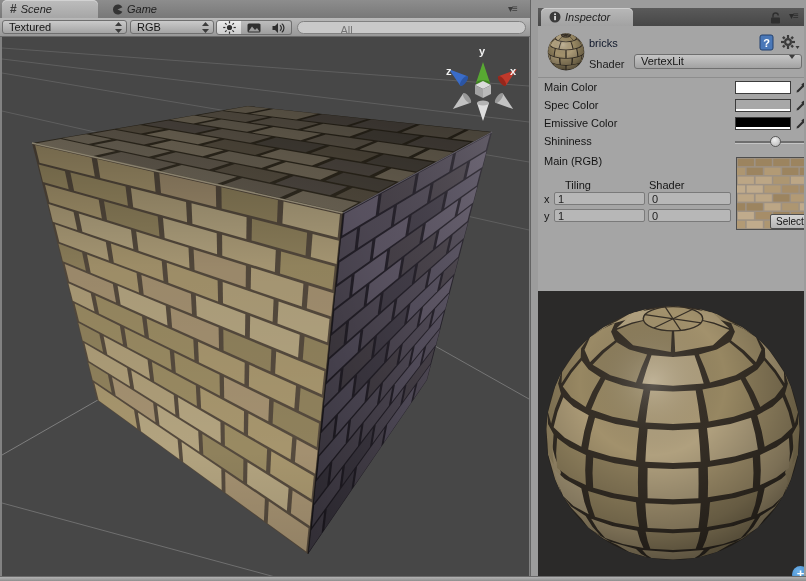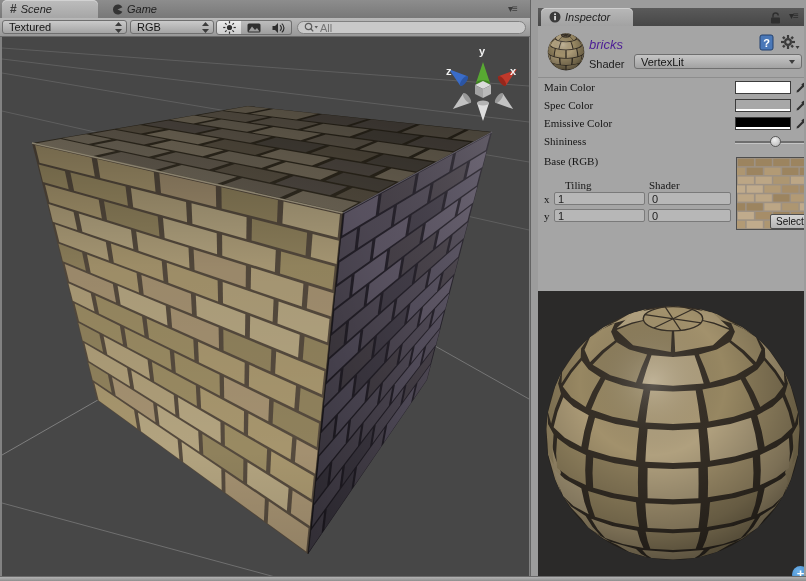--- a/index.html
+++ b/index.html
@@ -28,38 +28,38 @@
   .dd .grow{flex:1;}
   #dd-drawmode{left:2px;width:125px;}
   #dd-colormode{left:130px;width:84px;}
   .tbtn{position:absolute;top:2px;width:26px;height:15px;border:1px solid #6f6f6f;
         background:linear-gradient(#bdbdbd,#9e9e9e);display:flex;align-items:center;justify-content:center;box-sizing:border-box;}
   .tbtn.on{background:linear-gradient(#ececec,#cdcdcd);}
   #btn-light{left:216px;border-radius:3px 0 0 3px;}
   #btn-image{left:241px;border-left:none;}
   #btn-audio{left:266px;border-left:none;border-radius:0 3px 3px 0;}
   #search-field{position:absolute;left:297px;top:3px;width:229px;height:13px;border-radius:7px;
-      background:#c9c9c9;border:1px solid #818181;display:flex;align-items:center;padding:0 6px;box-sizing:border-box;gap:2px;}
+      background:#c9c9c9;border:1px solid #818181;display:flex;align-items:center;padding:0 6px;box-sizing:border-box;gap:2px;flex-direction:column;}
   #search-field input{border:none;background:transparent;outline:none;flex:1;
       font-family:"Liberation Sans",sans-serif;font-size:11px;color:#333;height:11px;padding:0;}
   #viewport{left:2px;top:37px;width:527px;height:539px;background:#474747;}
   
   #divider{left:530px;top:0;width:1px;height:576px;background:#646464;}
   #inspector-panel{left:538px;top:0;width:273px;height:576px;background:#a5a5a5;margin-top:8px;}
   #insp-strip{left:0;top:0;width:273px;height:18px;background:linear-gradient(#5a5a5a,#474747);}
   #inspector-tab{left:3px;width:92px;background:linear-gradient(#b8b8b8,#a2a2a2);box-shadow:inset 0 1px 0 #cfcfcf;}
   #insp-lock{left:232px;top:4px;}
   #insp-menu{left:251px;top:2px;color:#2b2b2b;}
-  .row-label{position:absolute;left:6px;color:#151515;font-family:Liberation Serif, serif;}
+  .row-label{position:absolute;left:6px;color:#151515;}
   .swatch{position:absolute;left:197px;width:56px;height:13px;border:1px solid #3c3c3c;box-sizing:border-box;}
   .swatch .alpha{position:absolute;left:0;right:0;bottom:0;height:2px;background:#fff;}
   .dropper{position:absolute;left:257px;width:13px;height:13px;}
   #shader-dd{position:absolute;left:96px;top:46px;width:168px;height:15px;
       background:linear-gradient(#c6c6c6,#a2a2a2);border:1px solid #6f6f6f;border-radius:3px;
-      display:flex;align-items:center;padding:0 6px;box-sizing:border-box;color:#141414;}
+      display:flex;align-items:flex-start;padding:0 6px;box-sizing:border-box;color:#141414;}
   #shader-dd .grow{flex:1;}
   .tri-down{width:0;height:0;border-left:3.5px solid transparent;border-right:3.5px solid transparent;border-top:4px solid #3c3c3c;}
   .tinput{position:absolute;height:13px;background:#b7b7b7;border:1px solid #7a7a7a;border-radius:2px;
       box-sizing:border-box;font-family:"Liberation Sans",sans-serif;font-size:11px;color:#222;padding:0 3px;outline:none;}
   #select-btn{position:absolute;left:232px;top:206px;width:38px;height:13px;background:linear-gradient(#d6d6d6,#b4b4b4);
       border:1px solid #4f4f4f;border-radius:2px;font-size:10px;color:#111;display:flex;align-items:center;justify-content:center;}
   #preview-header{left:0;top:265px;width:273px;height:18px;background:linear-gradient(#535353,#3b3b3b);
       border-top:1px solid #6b6b6b;box-sizing:border-box;display:flex;align-items:center;}
   #preview-title{margin-left:7px;font-weight:bold;color:#e3e3e3;}
   .pbtn{position:absolute;top:2px;width:31px;height:14px;background:linear-gradient(#4a4a4a,#303030);
@@ -462,21 +462,21 @@
         <polygon points="11.8,7.5 19.0,8.5 26.2,7.5 24.0,5.0 21.5,3.0 19.0,3.3 16.5,3.0 14.0,5.0" fill="#978762"></polygon>
         <polygon points="26.8,7.4 29.6,4.9 26.8,2.4 24.3,1.4 21.7,1.2 22.6,2.1 21.7,2.9 24.3,4.8" fill="#978762"></polygon>
         <polygon points="26.2,2.2 19.0,1.2 11.8,2.2 14.0,1.3 16.5,1.1 19.0,0.8 21.5,1.1 24.0,1.3" fill="#a2916c"></polygon>
         <ellipse cx="19" cy="1.9723349574708529" rx="4.313420733246551" ry="2" fill="#a2916c" stroke="#362f26" stroke-width="1.4"></ellipse>
         <line x1="14.946710366623273" y1="1.4677605826164315" x2="23.05328963337673" y2="2.476909332325274" stroke="#362f26" stroke-width="1.2"></line>
         <line x1="17.883604564695712" y1="0.5473270172470908" x2="20.116395435304288" y2="3.3973428976946147" stroke="#362f26" stroke-width="1.2"></line>
         <line x1="21.77261340269591" y1="0.8422073800742944" x2="16.22738659730409" y2="3.1024625348674113" stroke="#362f26" stroke-width="1.2"></line>
       </g>
       <circle cx="19" cy="19" r="18.4" fill="url(#shB)"></circle>
     </svg>
-  <div class="abs" style="left:51px;top:29px;font-size:13px;color:#4c1d95;font-style:italic;">bricks</div>
+  <div class="abs" style="left:51px;top:29px;font-size:11px;color:#0f172a;">bricks</div>
   <div class="abs" style="left:51px;top:50px;color:#1c1c1c;">Shader</div>
   <div id="shader-dd">
     <span>VertexLit</span>
     <span class="grow"></span>
       <span class="tri-down"></span>
   </div>
   <svg class="abs" style="left:221px;top:26px;" width="16" height="17" viewBox="0 0 16 17">
     <rect x="1" y="1" width="13" height="15" rx="2" fill="#4a78b8" stroke="#23416e" stroke-width="1"></rect>
     <text x="4.2" y="13" font-size="11" font-weight="bold" fill="#fff">?</text>
   </svg>
@@ -523,21 +523,21 @@
     </div>
   <svg class="dropper" style="top:109px;" viewBox="0 0 13 13">
     <path d="M1.5 11.5 L2 9.5 L7.5 4 L9 5.5 L3.5 11 Z" fill="#2e2e2e"></path>
       <path d="M7.5 2.5 a1.8 1.8 0 0 1 3 3 l-1.2 1.2 -3-3 Z" fill="#2e2e2e"></path>
   </svg>
 
   <div class="row-label" style="top:127px;">Shininess</div>
   <div class="abs" style="left:197px;top:133px;width:72px;height:2px;background:#6e6e6e;border-bottom:1px solid #c4c4c4;"></div>
   <div id="shine-knob" class="abs" style="top: 128px; width: 11px; height: 11px; border-radius: 50%; background: radial-gradient(circle at 40% 30%, rgb(239, 239, 239), rgb(181, 181, 181)); border: 1px solid rgb(90, 90, 90); box-sizing: border-box; left: 232.32px;"></div>
 
-  <div class="row-label" style="top:147px;">Base (RGB)</div>
+  <div class="row-label" style="top:147px;">Main (RGB)</div>
   <svg class="abs" style="left:198px;top:149px;border:1px solid #4e4e4e;" width="71" height="71" id="thumb-svg" viewBox="0 0 71 71">
       <rect x="0" y="0" width="71" height="71" fill="#9d9183"></rect>
       <rect x="0.8" y="0.8" width="16.1" height="7.3" fill="#9c845f"></rect>
       <rect x="18.6" y="0.8" width="16.2" height="7.3" fill="#9c845f"></rect>
       <rect x="36.3" y="0.8" width="16.2" height="7.3" fill="#9c845f"></rect>
       <rect x="54.0" y="0.8" width="16.2" height="7.3" fill="#9c845f"></rect>
       <rect x="0.0" y="9.7" width="8.1" height="7.3" fill="#ad9671"></rect>
       <rect x="9.7" y="9.7" width="16.1" height="7.3" fill="#9c845f"></rect>
       <rect x="27.4" y="9.7" width="16.2" height="7.3" fill="#b29a75"></rect>
       <rect x="45.2" y="9.7" width="16.2" height="7.3" fill="#9c845f"></rect>

